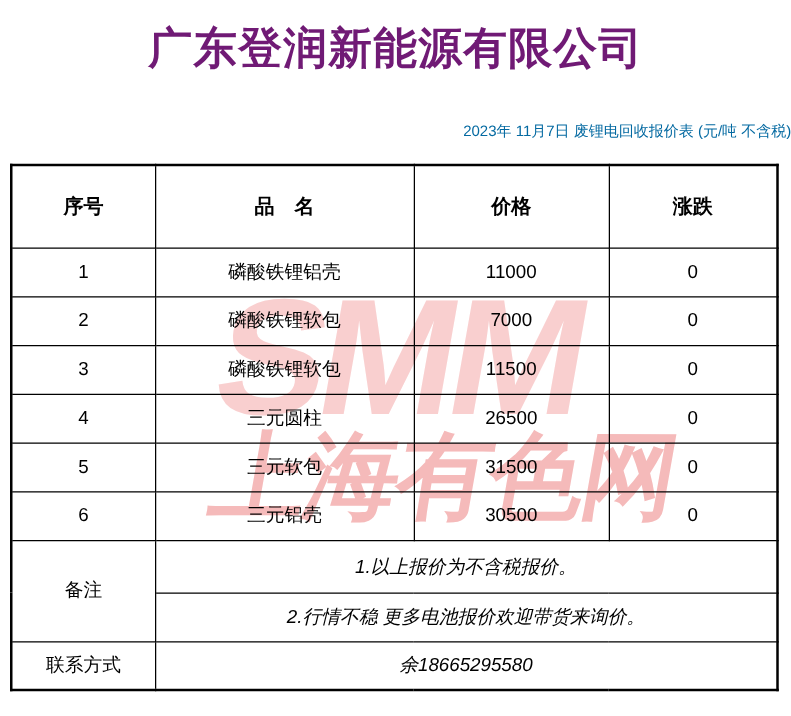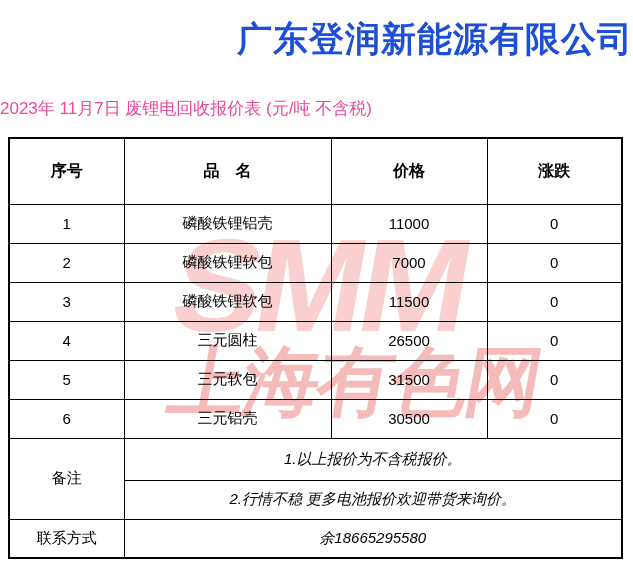--- a/index.html
+++ b/index.html
@@ -7,32 +7,32 @@
     width: 633px; height: 573px;
     background: #ffffff;
     font-family: "Liberation Sans", "DejaVu Sans", sans-serif;
     color: #000000;
     overflow: hidden;
   }
   body { position: relative; }
 
   .title {
     padding-top: 19px;
-    text-align: right;
+    text-align: center;
     font-size: 35px;
     font-weight: bold;
     line-height: 39px;
     letter-spacing: 1px;
-    color: #1d4ed8;
+    color: #701a75;
   }
   .subtitle {
     margin-top: 39px;
-    text-align: left;
-    font-size: 17px;
-    color: #ec4899;
+    text-align: right;
+    font-size: 12px;
+    color: #0369a1;
   }
 
   table.quote {
     margin: 17px 0 0 8px;
     width: 613px;
     border-collapse: collapse;
     table-layout: fixed;
     border: 2px solid #000000;
   }
   table.quote td, table.quote th {

